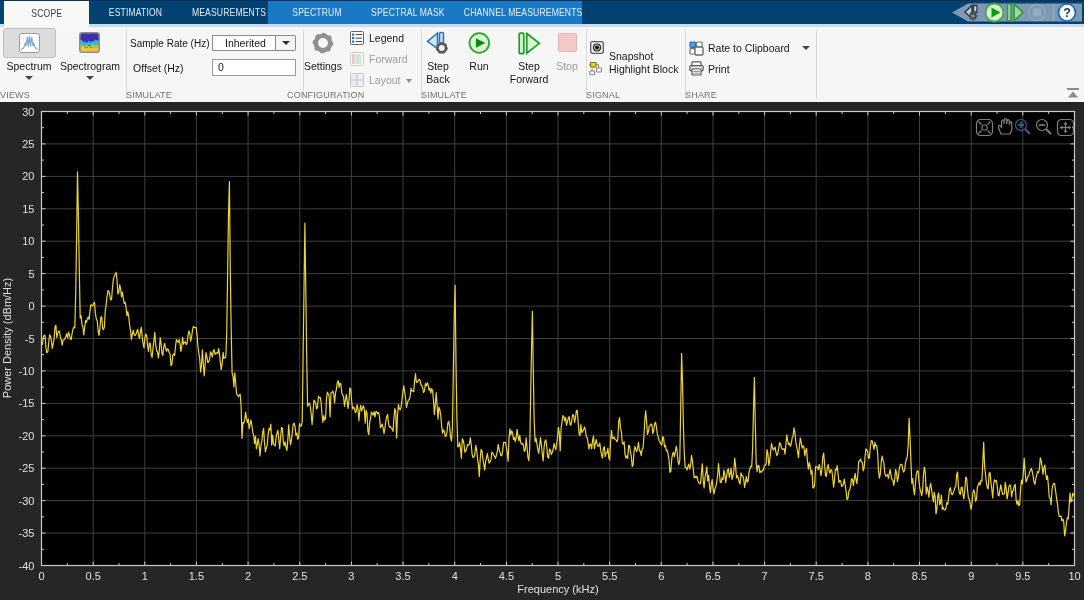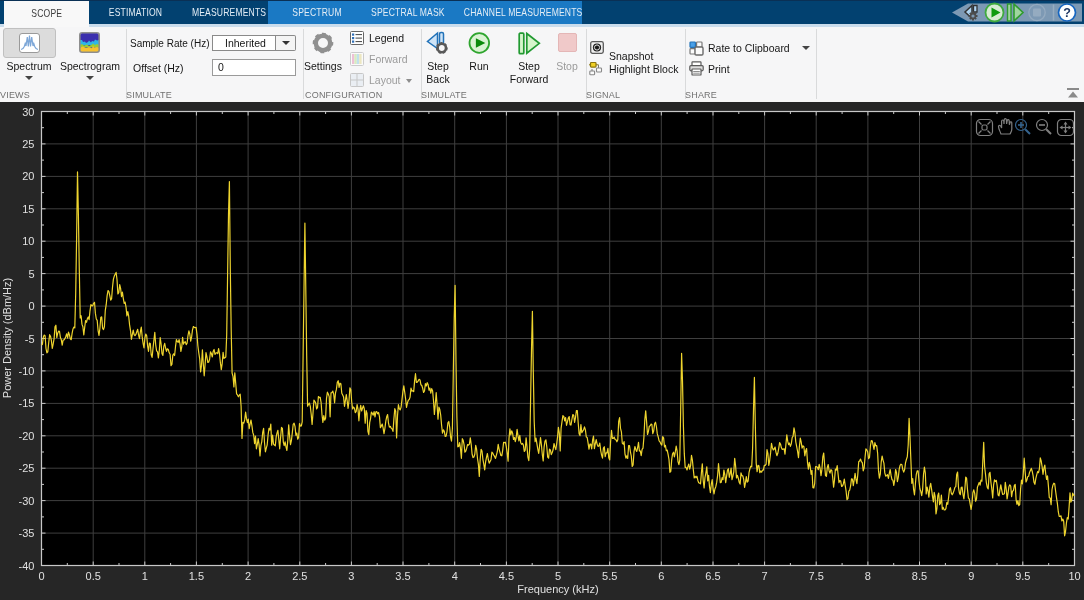--- a/index.html
+++ b/index.html
@@ -72,21 +72,21 @@
 
 <div class="vsep" style="left:126px"></div>
 <div class="vsep" style="left:303px"></div>
 <div class="vsep" style="left:421px"></div>
 <div class="vsep" style="left:586px"></div>
 <div class="vsep" style="left:685px"></div>
 <div class="vsep" style="left:816px"></div>
 
 <div class="seclbl" style="left:0;width:126px">VIEWS</div>
 <div class="seclbl" style="left:126px;width:177px">SIMULATE</div>
-<div class="seclbl" style="left:305px;width:118px">CONFIGURATION</div>
+<div class="seclbl" style="left:287px;width:118px">CONFIGURATION</div>
 <div class="seclbl" style="left:421px;width:165px">SIMULATE</div>
 <div class="seclbl" style="left:586px;width:99px">SIGNAL</div>
 <div class="seclbl" style="left:685px;width:131px">SHARE</div>
 
 <div style="position:absolute;left:3px;top:28px;width:53px;height:30px;background:#dcdcdc;border:1px solid #c0c0c0;border-radius:3px;"></div>
 <svg style="position:absolute;left:19px;top:33px;" width="21" height="20" viewBox="0 0 21 20">
 <rect x="0.5" y="0.5" width="20" height="19" rx="2.5" fill="#fff" stroke="#9a9a9a"></rect>
 <path d="M2 16.5 C3.5 16.3,4.5 15.5,5.3 13.5 L6.2 10.5 L7 13 L8.3 4 L9.3 13.5 L10.5 2.5 L11.5 13.5 L12.7 4 L14 13 L14.8 10.5 L15.7 13.5 C16.5 15.5,17.5 16.3,19 16.5" fill="none" stroke="#7da7d8" stroke-width="1.2"></path>
 </svg>
 <div class="biglbl" style="left:0px;top:60px;width:58px;">Spectrum</div>

